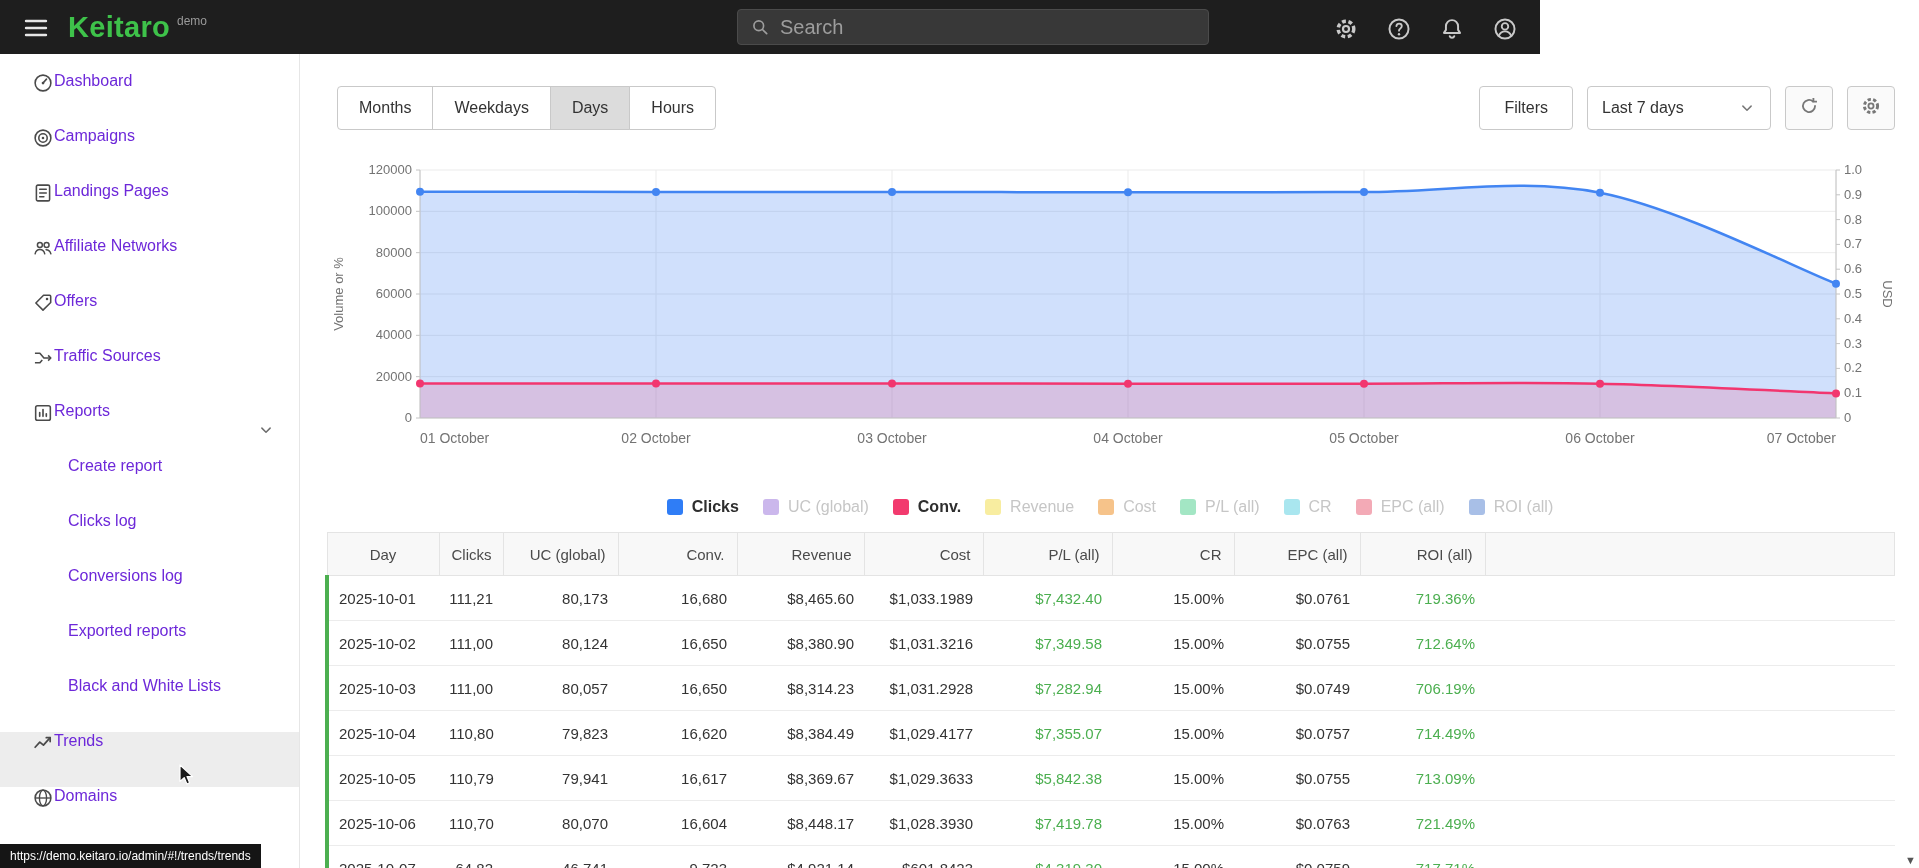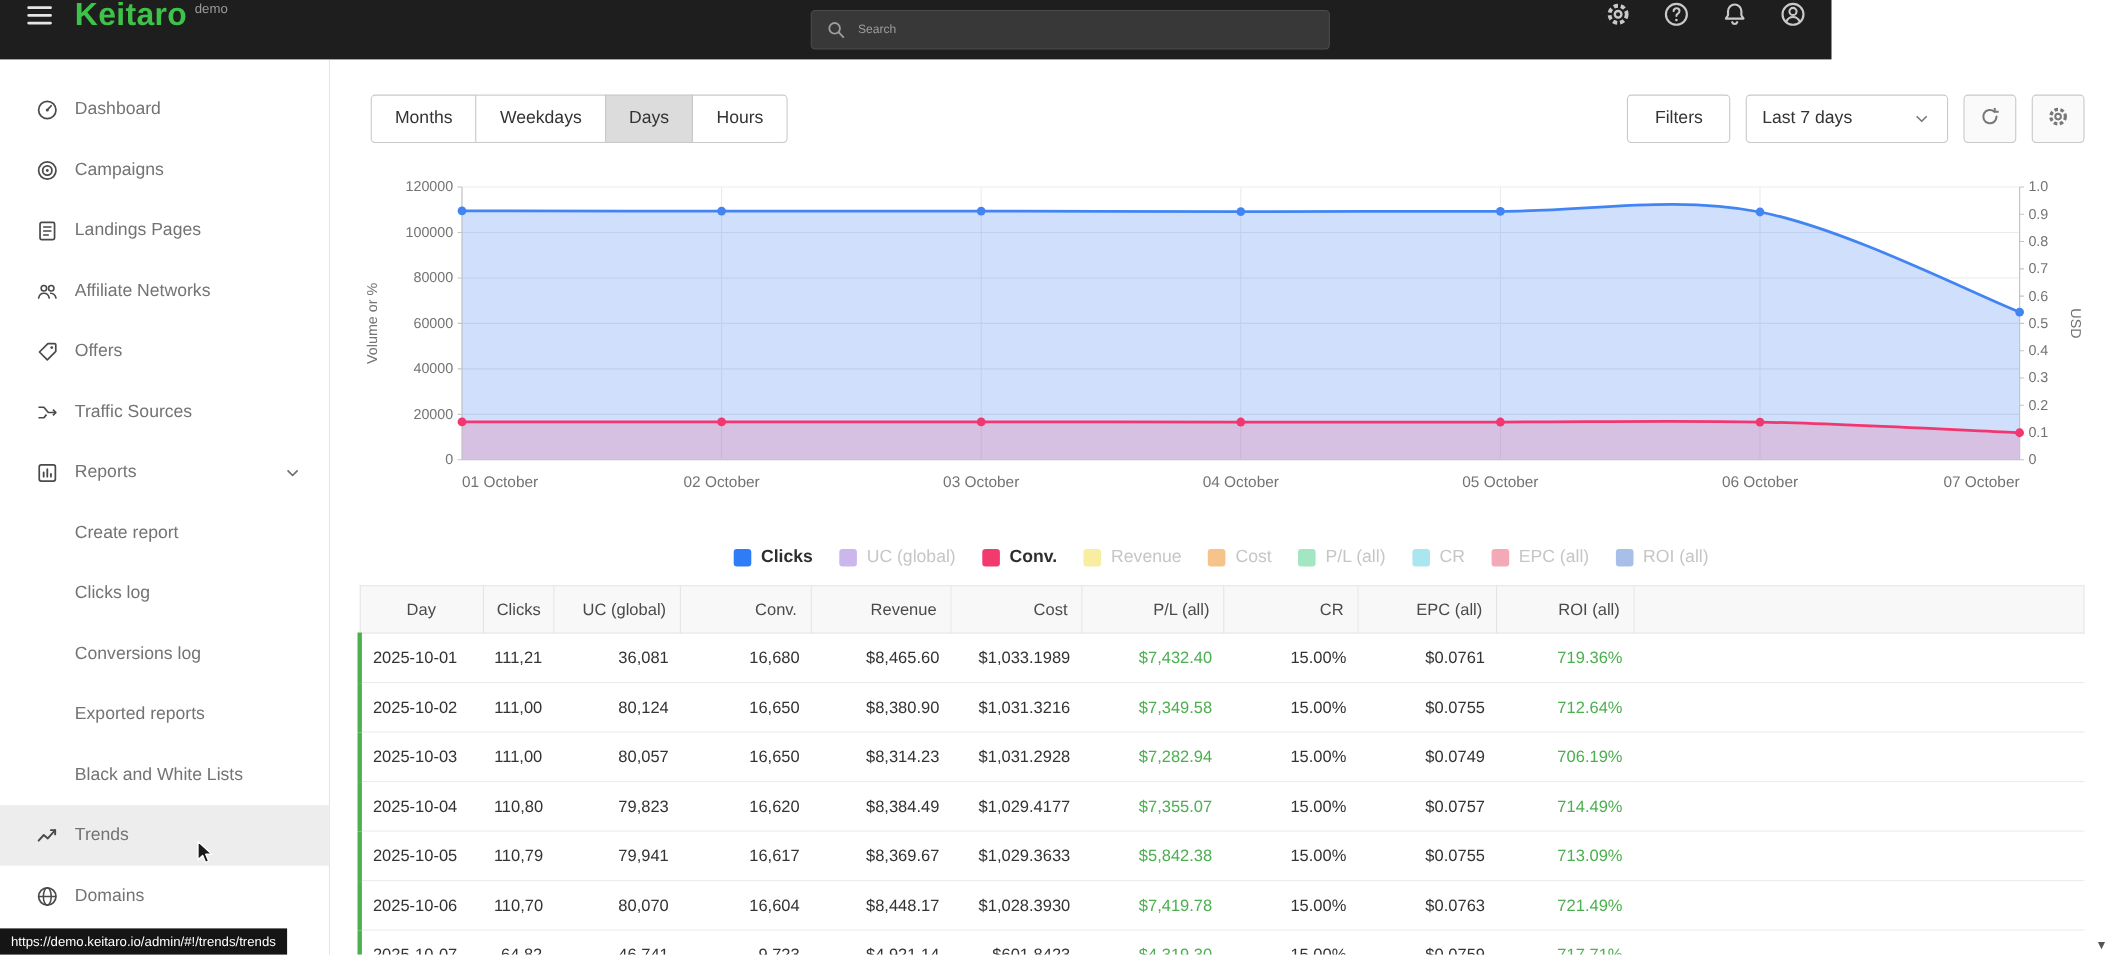--- a/index.html
+++ b/index.html
@@ -1,38 +1,38 @@
 <!DOCTYPE html>
 <html><head>
 <meta charset="utf-8">
 <style>
   *{margin:0;padding:0;box-sizing:border-box}
   html,body{width:1919px;height:868px;overflow:hidden;background:#fff;
     font-family:"Liberation Sans",sans-serif;position:relative}
 
   
-  .topbar{position:absolute;top:0;left:0;width:1665px;height:54px;background:#1e1e1e;
-    display:flex;align-items:flex-start;padding:0 22px;z-index:10}
+  .topbar{position:absolute;top:0;left:0;width:1540px;height:54px;background:#1e1e1e;
+    display:flex;align-items:flex-end;padding:12px 22px;z-index:10}
   .hamburger{width:28px;height:28px;color:#e6e6e6;cursor:pointer;flex:none}
   .logo{display:flex;align-items:flex-start;margin-left:18px;cursor:pointer}
   .logo-text{color:#3ec24a;font-size:29px;font-weight:bold;line-height:1;letter-spacing:.3px}
   .logo-badge{color:#9a9a9a;font-size:12px;margin-left:7px;margin-top:1px}
   .search{position:absolute;left:737px;top:9px;width:472px;height:36px;background:#383838;
     border:1px solid #4b4b4b;border-radius:4px;display:flex;align-items:center;padding:0 12px;gap:10px}
   .search .s-ic{color:#9d9d9d;width:20px;height:20px;flex:none}
-  .search input{flex:1;background:transparent;border:none;outline:none;color:#ddd;font-size:11px}
+  .search input{flex:1;background:transparent;border:none;outline:none;color:#ddd;font-size:20px}
   .search input::placeholder{color:#9d9d9d}
   .top-icons{margin-left:auto;display:flex;align-items:center;gap:27px;color:#c9c9c9}
   .top-icon{width:26px;height:26px;position:relative;cursor:pointer}
 
   
   .sidebar{position:absolute;top:54px;left:0;width:300px;bottom:0;background:#fff;
     border-right:1px solid #e6e6e6;padding-top:18px;overflow:hidden;z-index:5}
-  .side-item{height:55px;display:flex;align-items:center;padding-left:32px;gap:14px;
-    font-size:16px;color:#737373;cursor:pointer;position:relative}
+  .side-item{height:55px;display:flex;padding-left:32px;
+    font-size:16px;color:#6d28d9;cursor:pointer;position:relative}
   .side-item .s-icon{width:22px;height:22px;color:#4a4a4a;flex:none;display:flex}
   .side-item.sub{padding-left:68px}
   .side-item.hovered{background:#ededed}
   .side-item .s-chevron{position:absolute;right:24px;top:19px;width:18px;height:18px;color:#6d6d6d}
 
   
   .main{position:absolute;top:54px;left:301px;right:0;bottom:0;background:#fff;
     padding:0 24px;overflow:hidden}
 
   .controls{margin-top:32px;display:flex;align-items:center}
@@ -403,21 +403,21 @@
           <th>CR</th>
           <th>EPC (all)</th>
           <th>ROI (all)</th>
           <th></th>
         </tr>
       </thead>
       <tbody>
         <tr>
           <td>2025-10-01</td>
           <td>111,21</td>
-          <td>36,081</td>
+          <td>80,173</td>
           <td>16,680</td>
           <td>$8,465.60</td>
           <td>$1,033.1989</td>
           <td class="green">$7,432.40</td>
           <td>15.00%</td>
           <td>$0.0761</td>
           <td class="green">719.36%</td>
           <td></td>
         </tr>
         <tr>

